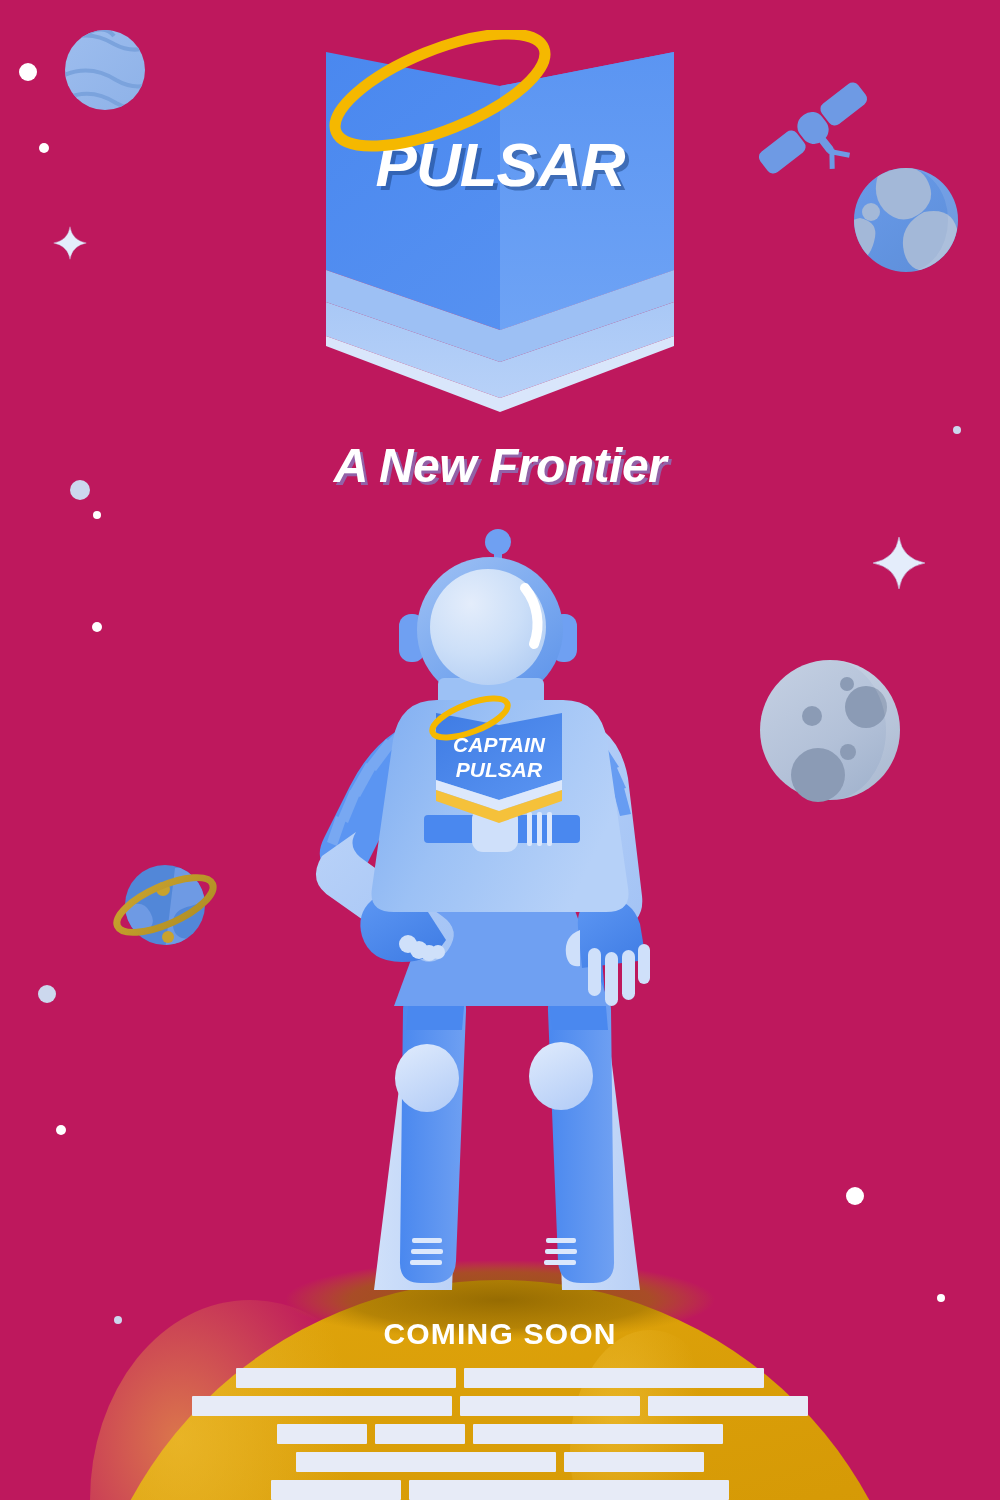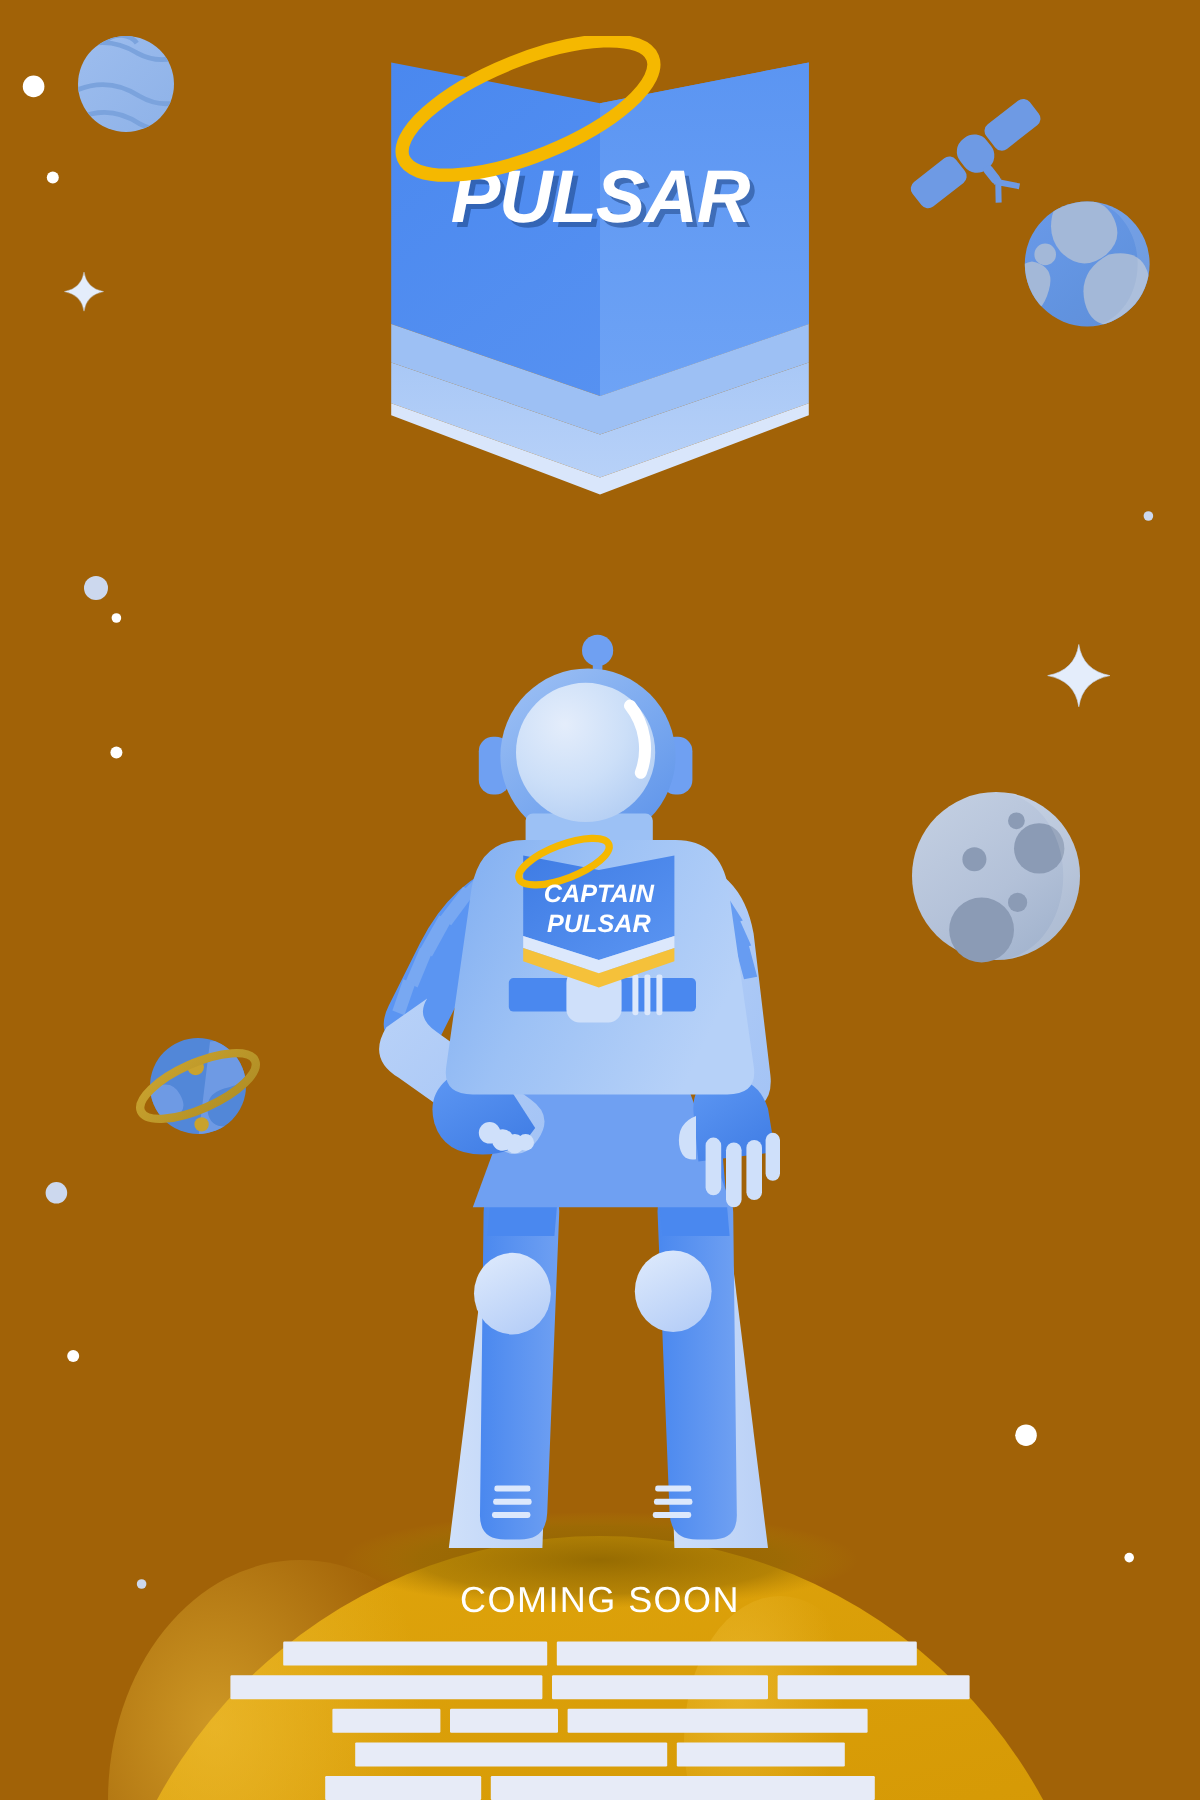--- a/index.html
+++ b/index.html
@@ -10,21 +10,21 @@
   }
   body {
     font-family: "Liberation Sans", sans-serif;
   }
 
   #poster {
     position: relative;
     width: 1000px;
     height: 1500px;
     overflow: hidden;
-    background: #a16207;
+    background: #be185d;
   }
 
   .layer {
     position: absolute;
     inset: 0;
     width: 1000px;
     height: 1500px;
   }
 
   
@@ -84,21 +84,21 @@
 
   
   #coming-soon {
     position: absolute;
     left: 0;
     width: 1000px;
     top: 1317px;
     text-align: center;
     color: #ffffff;
     font-size: 30px;
-    font-weight: 400;
+    font-weight: 700;
     letter-spacing: 1.2px;
     z-index: 30;
   }
 
   
   #skeleton {
     position: absolute;
     left: 0;
     top: 1368px;
     width: 1000px;
@@ -273,20 +273,21 @@
       </svg>
       
       <svg width="380" height="390" viewBox="0 0 380 390" style="position:absolute;left:0;top:0;z-index:7;">
         <ellipse cx="130" cy="60" rx="112" ry="40" fill="none" stroke="#f5b800" stroke-width="11" transform="rotate(-22 130 60)"></ellipse>
         <path d="M42 78 a112 40 0 0 0 142 28" fill="none" stroke="#5a94f2" stroke-width="11" transform="rotate(-22 130 60)" opacity="0"></path>
       </svg>
       <div class="banner-title">
         <span>PULSAR</span>
       </div>
     </div>
+    <div id="subtitle">A New Frontier</div>
   </div>
 
   <svg class="layer" viewBox="0 0 1000 1500" style="z-index:20;">
     <defs>
       <linearGradient id="aHelmetShell" x1="0.1" y1="0" x2="0.9" y2="1">
         <stop offset="0%" stop-color="#9dc0f4"></stop>
         <stop offset="55%" stop-color="#79a8ef"></stop>
         <stop offset="100%" stop-color="#5d93ea"></stop>
       </linearGradient>
       <radialGradient id="aVisor" cx="0.35" cy="0.3" r="0.8">

